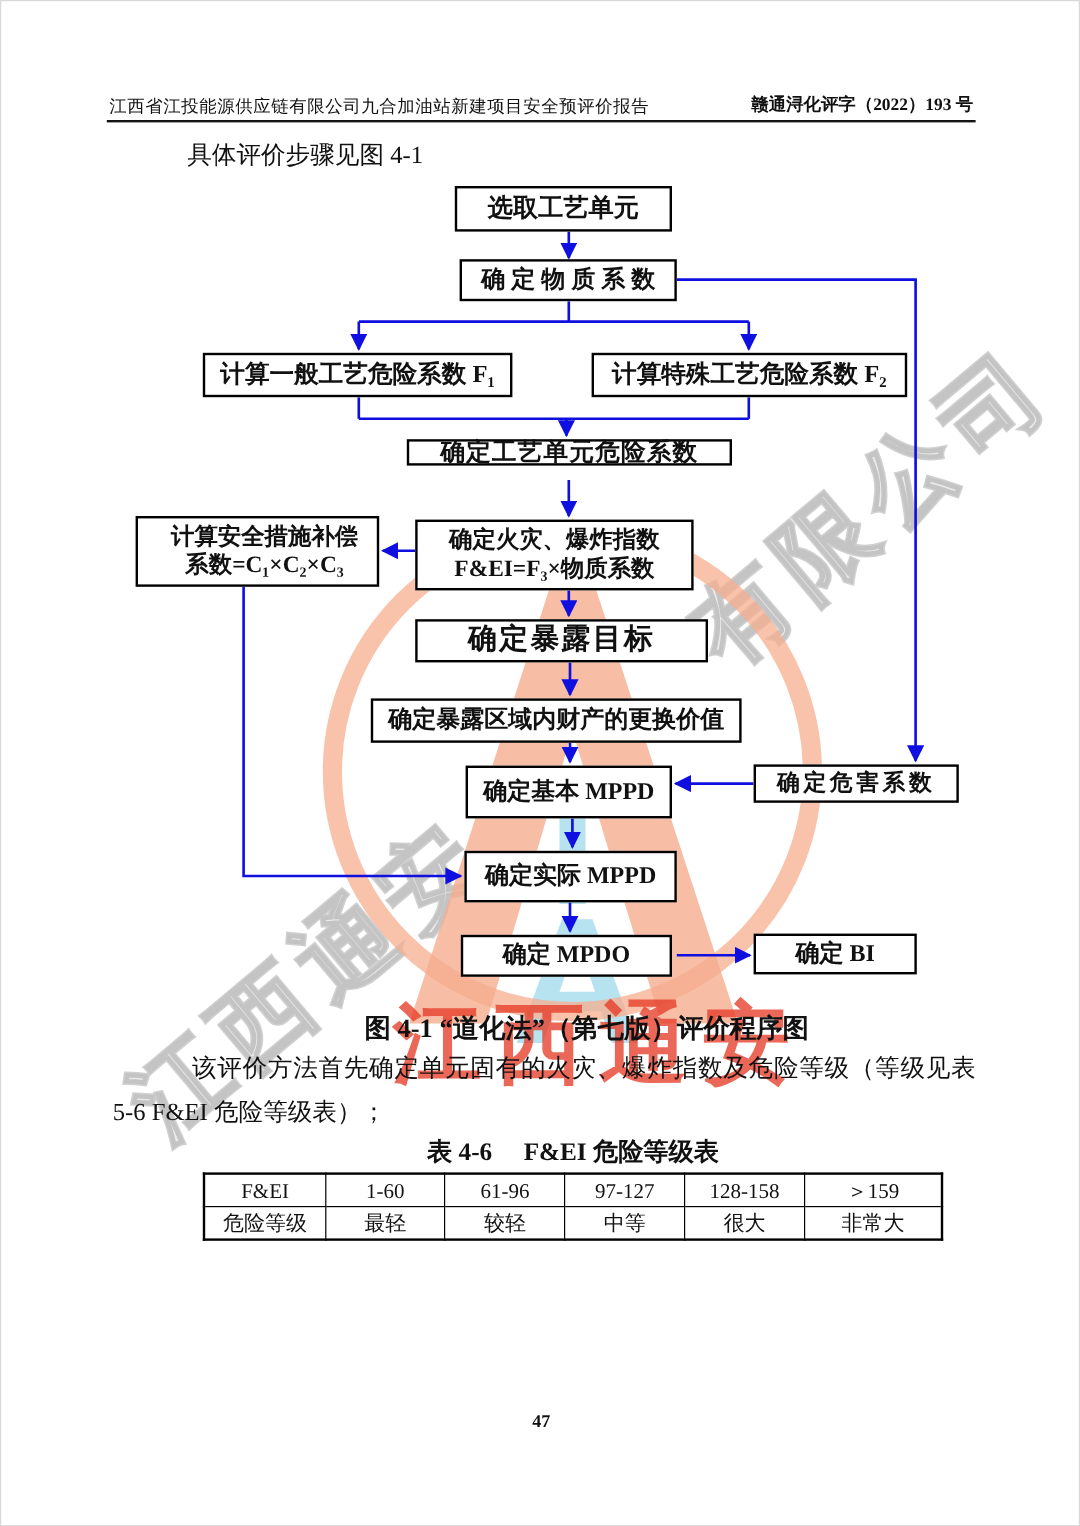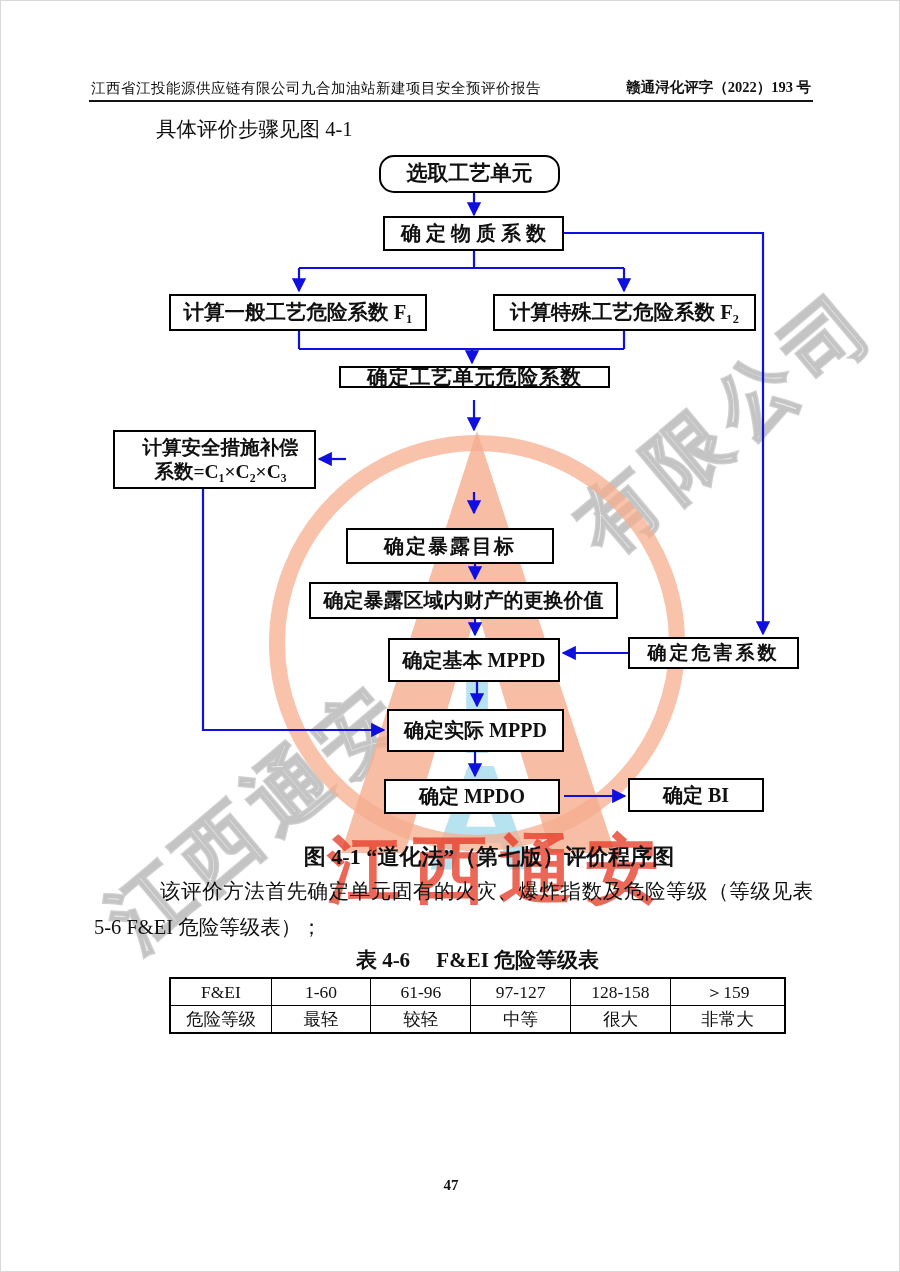--- a/index.html
+++ b/index.html
@@ -102,30 +102,34 @@
     <path d="M473 491 L473 512" marker-end="url(#ah)"></path>
     <path d="M474 551 L474 578" marker-end="url(#ah)"></path>
     <path d="M474 618 L474 634" marker-end="url(#ah)"></path>
     <path d="M627 652 L562 652" marker-end="url(#ah)"></path>
     <path d="M476 681 L476 705" marker-end="url(#ah)"></path>
     <path d="M202 488 L202 729 L383 729" marker-end="url(#ah)"></path>
     <path d="M474 751 L474 775" marker-end="url(#ah)"></path>
     <path d="M563 795 L624 795" marker-end="url(#ah)"></path>
   </svg>
 
-  <div class="fc-box" style="left:378px;top:154px;width:181px;height:38px;font-size:21px;border-radius:15px;">选取工艺单元</div>
+  <div class="fc-box" style="left:378px;top:154px;width:181px;height:38px;font-size:21px;">选取工艺单元</div>
   <div class="fc-box" style="left:382px;top:215px;width:181px;height:35px;font-size:20px;">确 定 物 质 系 数</div>
   <div class="fc-box" style="left:168px;top:293px;width:258px;height:37px;font-size:20.5px;">计算一般工艺危险系数 F₁</div>
   <div class="fc-box" style="left:492px;top:293px;width:263px;height:37px;font-size:20.5px;">计算特殊工艺危险系数 F₂</div>
   <div class="fc-box" style="left:338px;top:365px;width:271px;height:22px;font-size:20.5px;letter-spacing:1px;">确定工艺单元危险系数</div>
   <div class="fc-box" style="left:112px;top:429px;width:203px;height:59px;font-size:19.5px;padding-left:12px;">
     <span>计算安全措施补偿</span>
     <span>系数=C₁×C₂×C₃</span>
   </div>
-  <div class="fc-box" style="left:345px;top:527px;width:208px;height:36px;font-size:20px;letter-spacing:2px;">确定暴露目标</div>
+  <div class="fc-box" style="left:345px;top:432px;width:232px;height:59px;font-size:19.5px;">
+    <span>确定火灾、爆炸指数</span>
+    <span>F&amp;EI=F₃×物质系数</span>
+  </div>
+  <div class="fc-box" style="left:345px;top:515px;width:244px;height:36px;font-size:24px;letter-spacing:2px;">确定暴露目标</div>
   <div class="fc-box" style="left:308px;top:581px;width:309px;height:37px;font-size:20px;">确定暴露区域内财产的更换价值</div>
   <div class="fc-box" style="left:627px;top:636px;width:171px;height:32px;font-size:19px;letter-spacing:3px;">确定危害系数</div>
   <div class="fc-box" style="left:387px;top:637px;width:172px;height:44px;font-size:20px;">确定基本 MPPD</div>
   <div class="fc-box" style="left:386px;top:708px;width:177px;height:43px;font-size:20px;">确定实际 MPPD</div>
   <div class="fc-box" style="left:383px;top:778px;width:176px;height:35px;font-size:20px;">确定 MPDO</div>
   <div class="fc-box" style="left:627px;top:777px;width:136px;height:34px;font-size:20px;">确定 BI</div>
 
   <div class="fig-caption">图 4-1  “道化法”（第七版）评价程序图</div>
 
   <div class="para p-intro">

